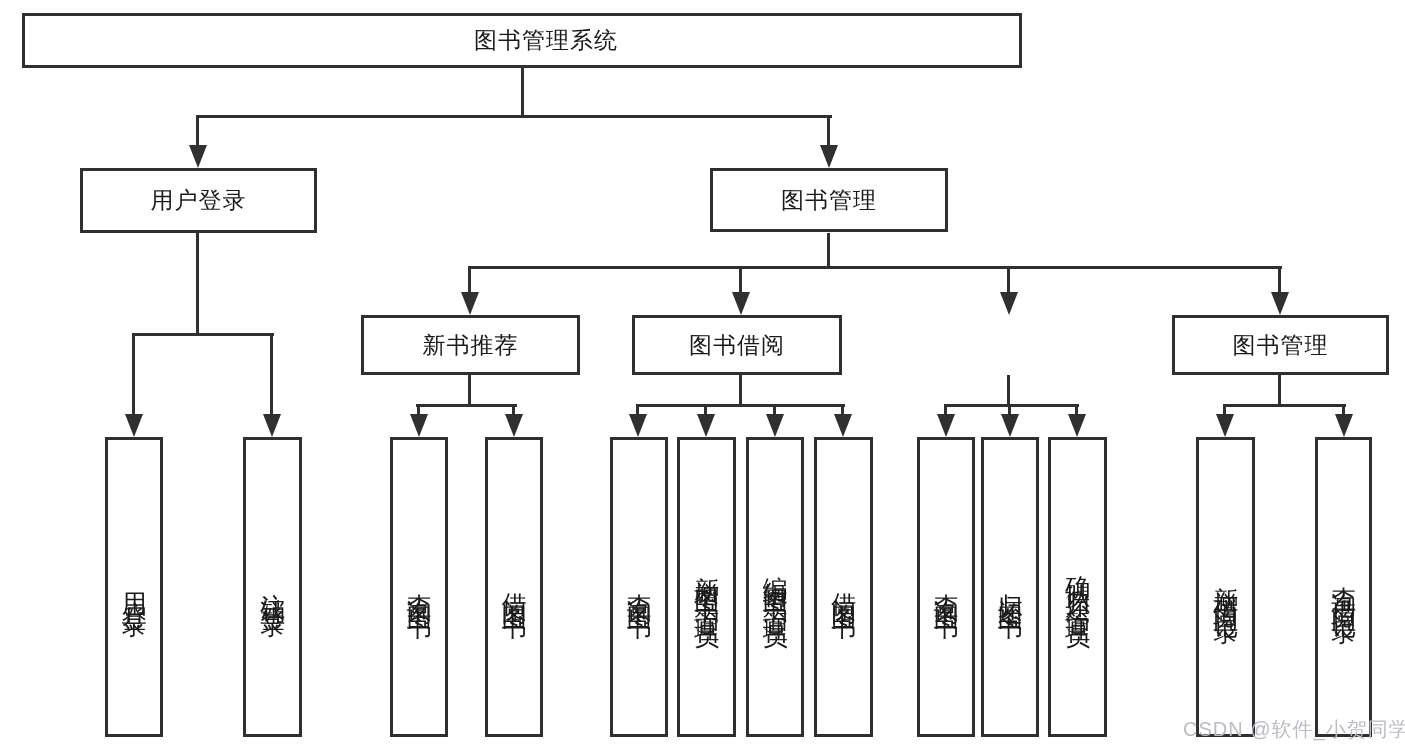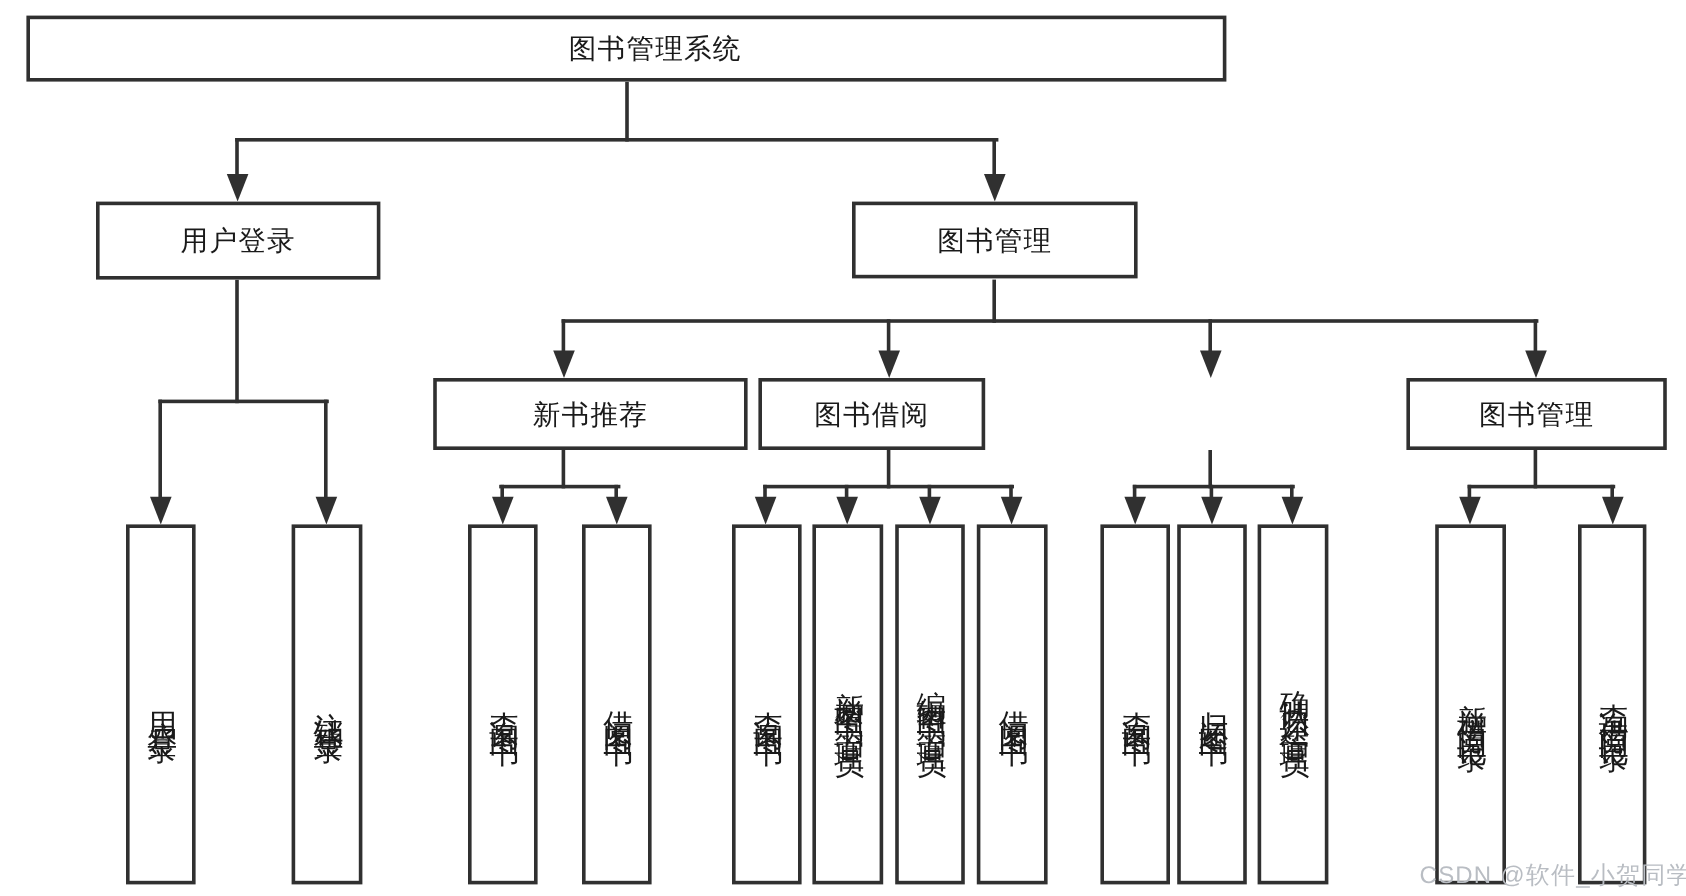--- a/index.html
+++ b/index.html
@@ -88,24 +88,24 @@
   <div class="hline" style="left:468px;top:266px;width:814px;"></div>
   <div class="vline" style="left:468px;top:266px;height:29px;"></div>
   <div class="arrow" style="left:461px;top:292px;"></div>
   <div class="vline" style="left:739px;top:266px;height:29px;"></div>
   <div class="arrow" style="left:732px;top:292px;"></div>
   <div class="vline" style="left:1007px;top:266px;height:29px;"></div>
   <div class="arrow" style="left:1000px;top:292px;"></div>
   <div class="vline" style="left:1278px;top:266px;height:29px;"></div>
   <div class="arrow" style="left:1271px;top:292px;"></div>
 
-  <div class="node hnode" style="left:361px;top:315px;width:262px;height:60px;">
+  <div class="node hnode" style="left:361px;top:315px;width:219px;height:60px;">
     <span>新书推荐</span>
   </div>
-  <div class="node hnode" style="left:632px;top:315px;width:189px;height:60px;">
+  <div class="node hnode" style="left:632px;top:315px;width:210px;height:60px;">
     <span>图书借阅</span>
   </div>
   <div class="node hnode" style="left:1172px;top:315px;width:217px;height:60px;">
     <span>图书管理</span>
   </div>
 
   <div class="vline" style="left:468px;top:375px;height:32px;"></div>
   <div class="hline" style="left:416px;top:404px;width:101px;"></div>
   <div class="vline" style="left:417px;top:404px;height:13px;"></div>
   <div class="arrow" style="left:410px;top:414px;"></div>

